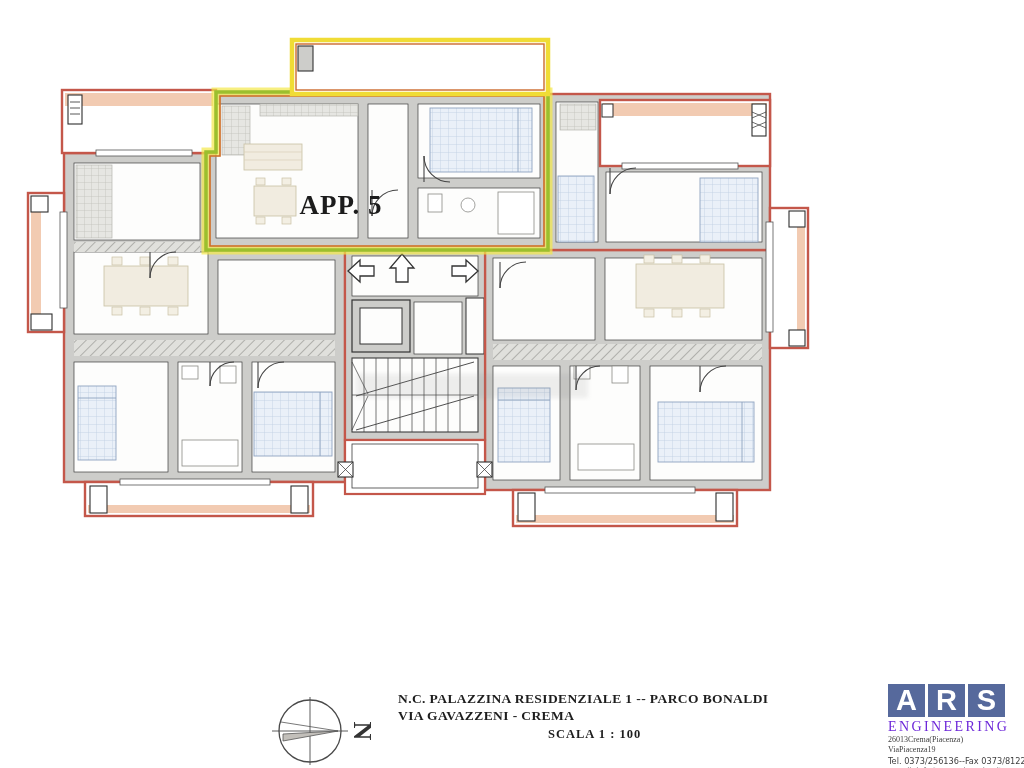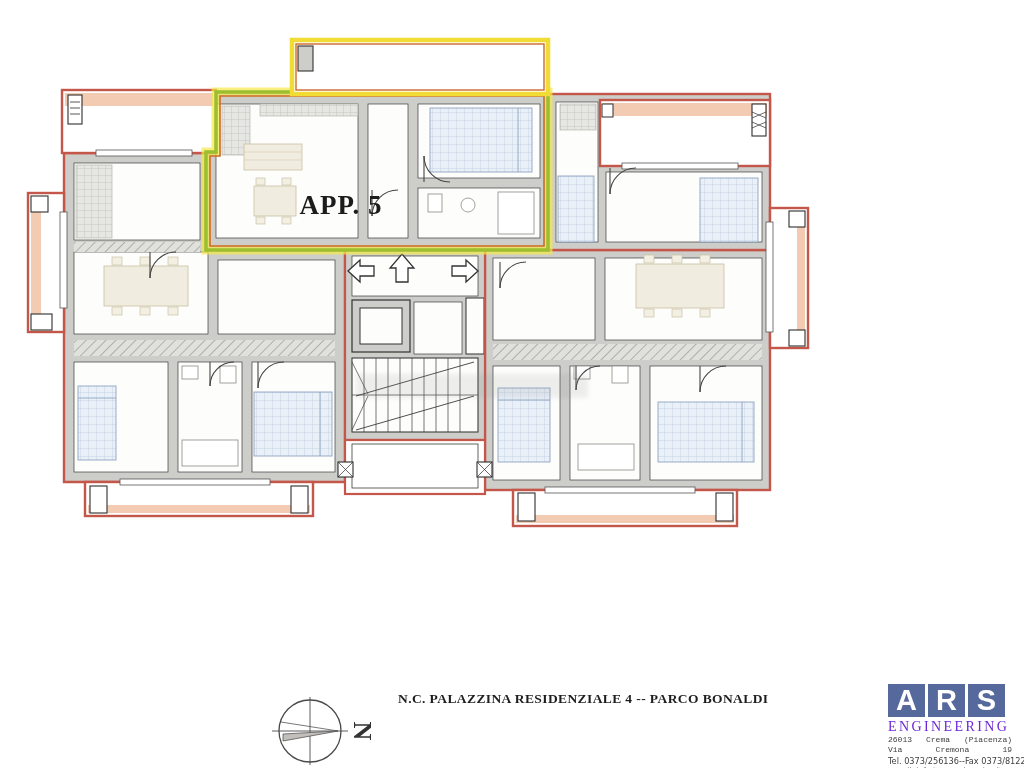--- a/index.html
+++ b/index.html
@@ -10,22 +10,22 @@
   .tb-line2{font-size:13.5px;font-weight:700;letter-spacing:.4px;margin-top:1px;}
   .tb-line3{font-size:19px;font-weight:700;letter-spacing:.6px;margin-top:5px;white-space:nowrap;}
   .tb-line4{font-size:12.5px;font-weight:700;letter-spacing:1px;margin-top:3px;margin-left:150px;}
   .arslogo{position:absolute;left:888px;top:684px;width:124px;}
   .ars-squares{display:flex;gap:3px;}
   .ars-sq{width:37px;height:33px;background:#56699c;color:#ffffff;
           font-family:"Liberation Sans",sans-serif;font-weight:700;font-size:29px;
           line-height:33px;text-align:center;}
   .ars-company{font-family:"Liberation Serif",serif;font-size:14px;letter-spacing:2.4px;
                color:#6d28d9;margin-top:2px;white-space:nowrap;}
-  .ars-addr{font-family:Liberation Mono, monospace;font-size:8px;color:#3e3e3e;
-            display:flex;justify-content:space-between;line-height:1.3;}
+  .ars-addr{font-family:Liberation Serif, serif;font-size:8px;color:#3e3e3e;
+            display:flex;line-height:1.3;}
   .ars-phone{font-family:"DejaVu Sans",sans-serif;font-size:8.2px;color:#3e3e3e;
              white-space:nowrap;line-height:1.3;}
   .ars-mail{font-family:"DejaVu Sans",sans-serif;font-size:7.5px;color:#555;
             filter:blur(0.7px);white-space:nowrap;overflow:hidden;}
 </style>
 </head>
 <body>
 
 <div id="page">
 
@@ -265,37 +265,39 @@
     <circle cx="310" cy="731" r="31" fill="none" stroke="#4a4a4a" stroke-width="1.3"></circle>
     <line x1="272" y1="731" x2="348" y2="731" stroke="#4a4a4a" stroke-width="0.9"></line>
     <line x1="310" y1="697" x2="310" y2="765" stroke="#4a4a4a" stroke-width="0.9"></line>
     <polygon points="338,731 283,741 283,734" fill="#c2bfba" stroke="#555555" stroke-width="0.8"></polygon>
     <line x1="338" y1="731" x2="281" y2="722" stroke="#555555" stroke-width="0.8"></line>
     <text transform="translate(362,731) rotate(90)" text-anchor="middle" dominant-baseline="central" font-family="Liberation Serif, serif" font-size="26" font-weight="bold" fill="#333333">N</text>
   </g>
 </svg>
 
 <div class="titleblock">
-  <div class="tb-line1">N.C. PALAZZINA RESIDENZIALE 4 -- PARCO BONALDI</div>
+  <div class="tb-line1">N.C. PALAZZINA RESIDENZIALE 1 -- PARCO BONALDI</div>
+  <div class="tb-line2">VIA GAVAZZENI - CREMA</div>
+  <div class="tb-line4">SCALA 1 : 100</div>
 </div>
 
 <div class="arslogo">
   <div class="ars-squares">
     <div class="ars-sq">A</div>
     <div class="ars-sq">R</div>
     <div class="ars-sq">S</div>
   </div>
   <div class="ars-company">ENGINEERING</div>
   <div class="ars-addr">
     <span>26013</span>
     <span>Crema</span>
     <span>(Piacenza)</span>
   </div>
   <div class="ars-addr">
     <span>Via</span>
-    <span>Cremona</span>
+    <span>Piacenza</span>
     <span>19</span>
   </div>
   <div class="ars-phone">Tel. 0373/256136--Fax 0373/81221</div>
   <div class="ars-mail">e-mail: info@arsengineering.it  www.arsengineering.it</div>
 </div>
 
 </div>
 
 </body></html>

